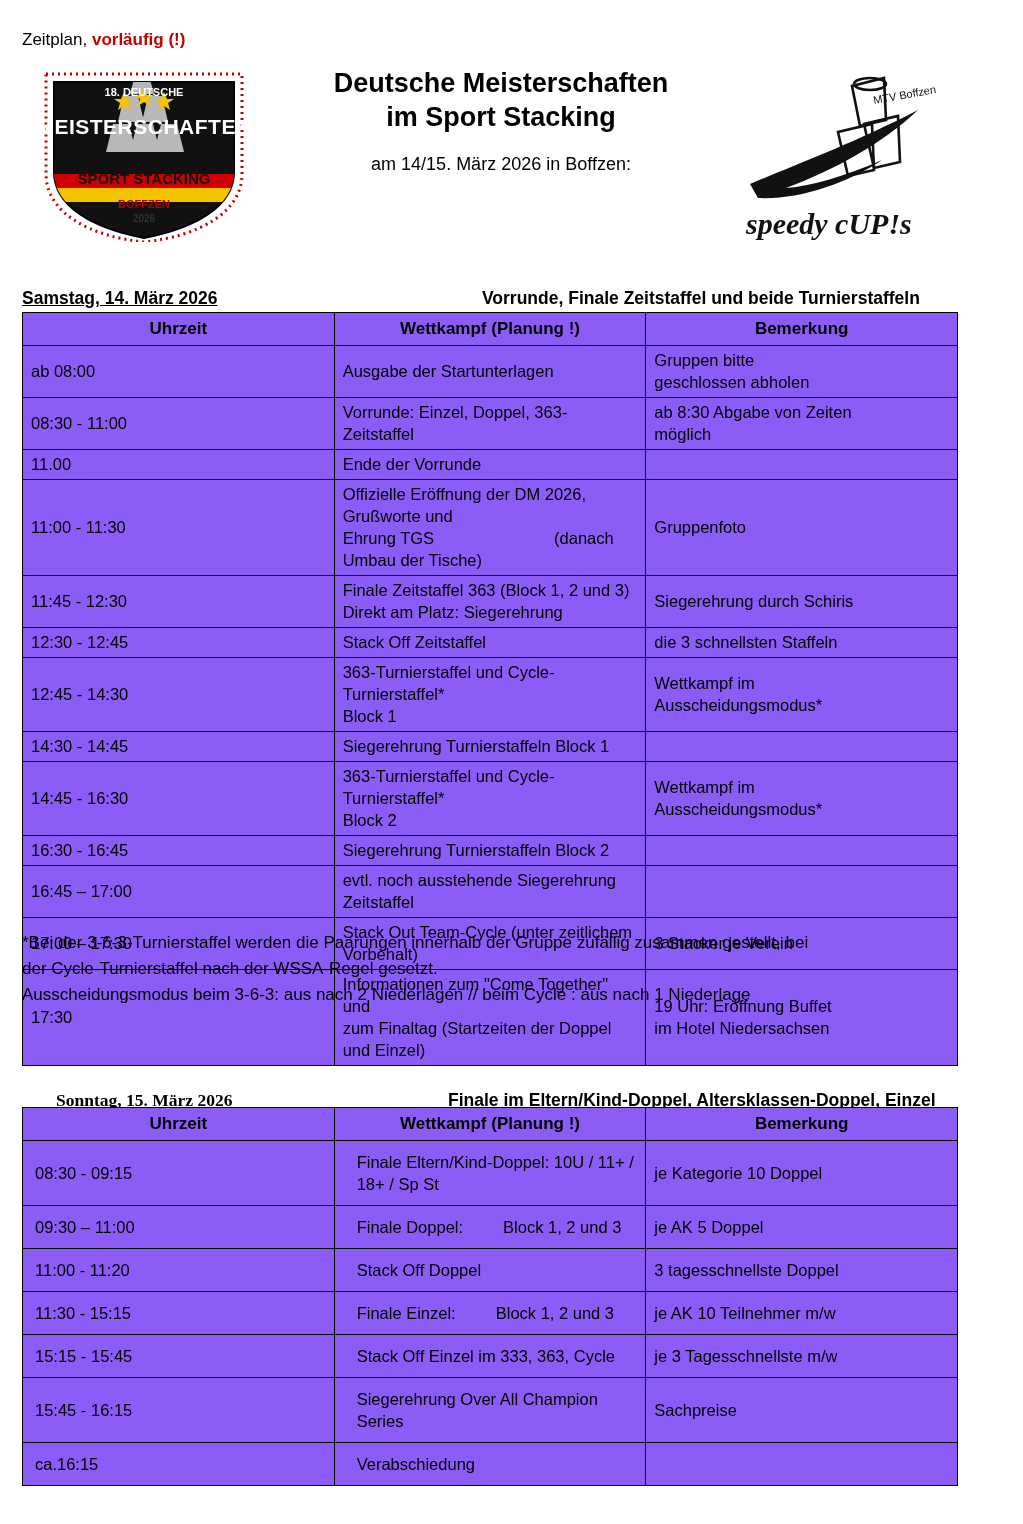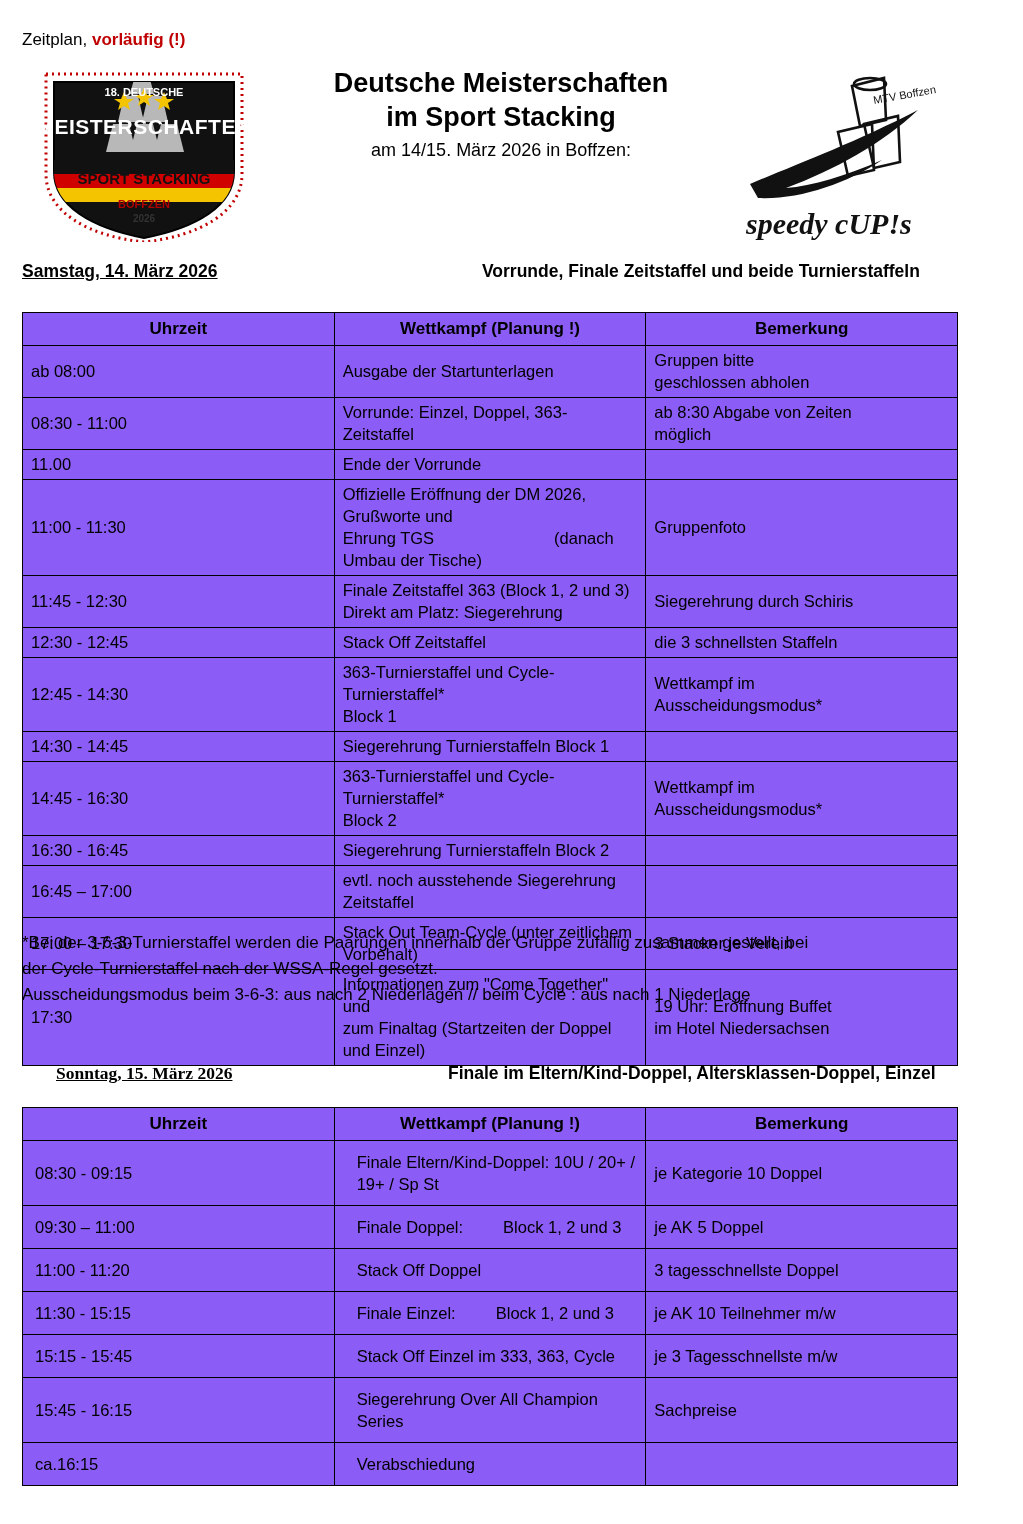--- a/index.html
+++ b/index.html
@@ -65,29 +65,30 @@
     white-space: nowrap;
   }
   .title-line2 {
     font-size: 27px;
     font-weight: bold;
     line-height: 34px;
     white-space: nowrap;
   }
   .title-sub {
     font-size: 18px;
-    margin-top: 6px;
+    margin-top: 20px;
     white-space: nowrap;
   }
 
   
   .sec-head {
     position: absolute;
     font-size: 17.5px;
     font-weight: bold;
+    margin-top: 27px;
   }
   .sec-head.date {
     text-decoration: underline;
   }
 
   #sat-date { top: 261px; left: 22px; }
   #sat-desc { top: 261px; left: 482px; text-align: center; }
 
   #sun-date { top: 1063px; left: 56px; font-family: Liberation Serif, serif; }
   #sun-desc { top: 1063px; left: 448px; }
@@ -359,21 +360,21 @@
     <thead>
       <tr>
         <th class="c-time">Uhrzeit</th>
         <th class="c-event">Wettkampf (Planung !)</th>
         <th class="c-note">Bemerkung</th>
       </tr>
     </thead>
     <tbody>
       <tr>
         <td class="c-time">08:30 - 09:15</td>
-        <td class="c-event">Finale Eltern/Kind-Doppel:  10U / 20+ / 19+ / Sp St</td>
+        <td class="c-event">Finale Eltern/Kind-Doppel:  10U / 11+ / 18+ / Sp St</td>
         <td class="c-note">je Kategorie 10 Doppel</td>
       </tr>
       <tr>
         <td class="c-time">09:30 – 11:00</td>
         <td class="c-event">
           <span>Finale Doppel:</span><span class="indent-gap-sm"></span><span>Block 1, 2 und 3</span>
         </td>
         <td class="c-note">je AK 5 Doppel</td>
       </tr>
       <tr>

